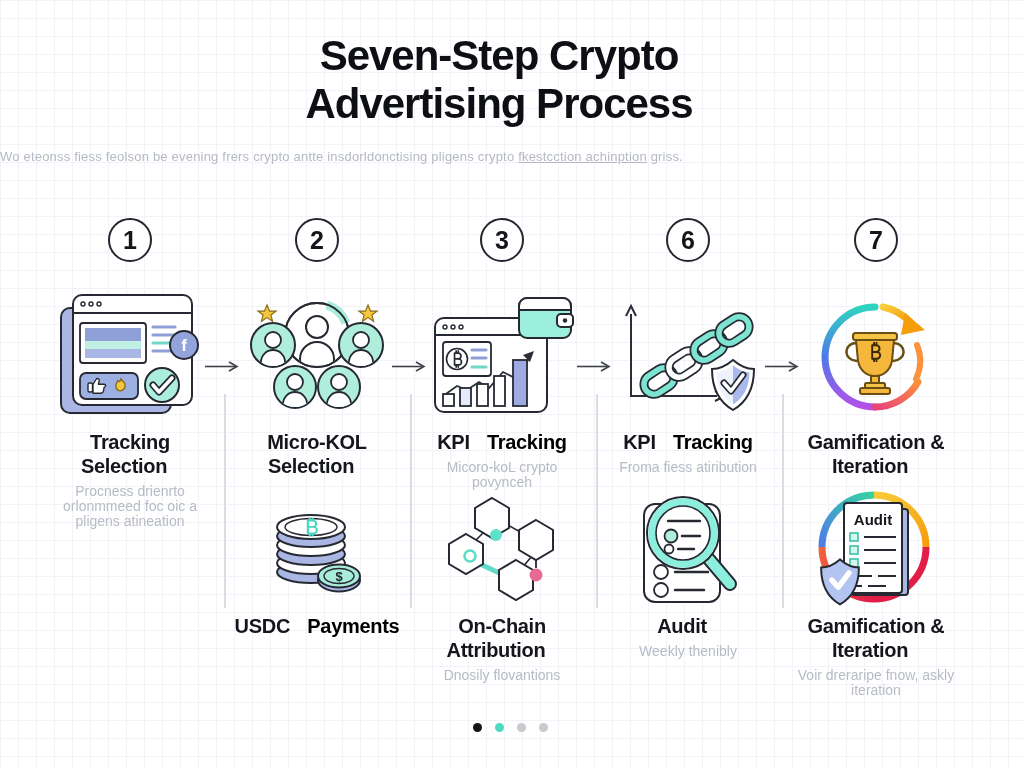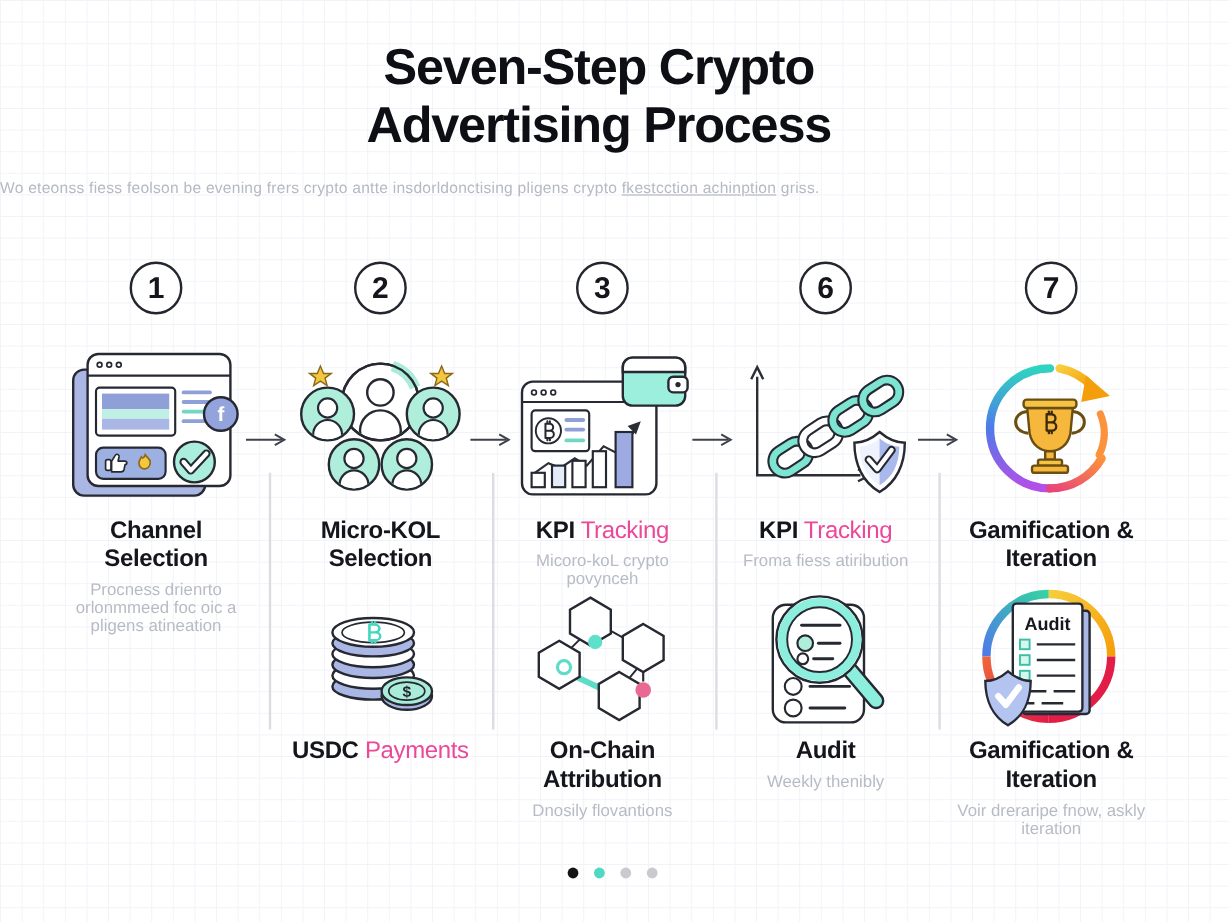--- a/index.html
+++ b/index.html
@@ -28,21 +28,21 @@
     display:flex;align-items:center;justify-content:center;
     font-size:25px;font-weight:bold;color:#14161c;background:#fff;box-sizing:border-box;
   }
   .icon-top{position:absolute;top:62px;left:0;right:0;height:150px;
     display:flex;align-items:center;justify-content:center;}
   .icon-bottom{position:absolute;top:268px;left:0;right:0;height:126px;
     display:flex;align-items:center;justify-content:center;}
   .txt-top{position:absolute;top:212px;left:0;right:0;padding:0 12px;}
   .txt-bottom{position:absolute;top:396px;left:0;right:0;padding:0 10px;}
   .step-title{font-size:20px;line-height:24px;font-weight:bold;color:#14161c;letter-spacing:-.3px;}
-  .step-title .r{font-weight:normal;color:#ec4899;}
+  .step-title .r{font-weight:bold;color:#000000;padding-left:12px;}
   .step-sub{font-size:14px;line-height:15px;color:#b7bbc5;margin-top:6px;}
   .divider{position:absolute;width:1.5px;background:#dcdce2;top:394px;height:214px;}
   .arrow{position:absolute;top:360px;width:40px;height:13px;}
   .dots{position:absolute;top:723px;left:473px;display:flex;gap:13px;}
   .dot{width:9px;height:9px;border-radius:50%;background:#ccc;cursor:pointer;}
   svg text{font-family:"Liberation Sans","DejaVu Sans",sans-serif;}
 </style>
 </head>
 <body>
 
@@ -107,21 +107,21 @@
         <path d="M0,-7 C2,-4 4.2,-3.8 4.2,-0.8 C4.2,2.8 1.8,4.8 -0.6,4.8 C-3.2,4.8 -5.2,2.8 -5.2,-0.4 C-5.2,-2.6 -3.8,-3.4 -3.2,-5.2 C-2,-3.8 -0.6,-4.6 0,-7 Z" fill="#f5c73f" stroke="#8a6a18" stroke-width="1.4"></path>
       </g>
       <g>
         <circle cx="102" cy="92" r="17" fill="#abeedd" stroke="#262932" stroke-width="2"></circle>
         <path d="M93,92 l6,7 l13,-14" fill="none" stroke="#262932" stroke-width="7" stroke-linecap="round" stroke-linejoin="round"></path>
         <path d="M93,92 l6,7 l13,-14" fill="none" stroke="#ffffff" stroke-width="3.6" stroke-linecap="round" stroke-linejoin="round"></path>
       </g>
     </svg>
   </div>
   <div class="txt-top">
-    <div class="step-title"><span class="b">Channel Selection</span><span class="r"></span></div>
+    <div class="step-title"><span class="b">Tracking Selection</span><span class="r"></span></div>
     <div class="step-sub">Procness drienrto orlonmmeed foc oic a pligens atineation</div>
   </div>
 </div>
 
 <div class="col" style="left:224px">
   <div class="num">2</div>
   <div class="icon-top">
     <svg width="140" height="112" viewBox="0 0 140 112">
       <defs>
         <clipPath id="c2a">

